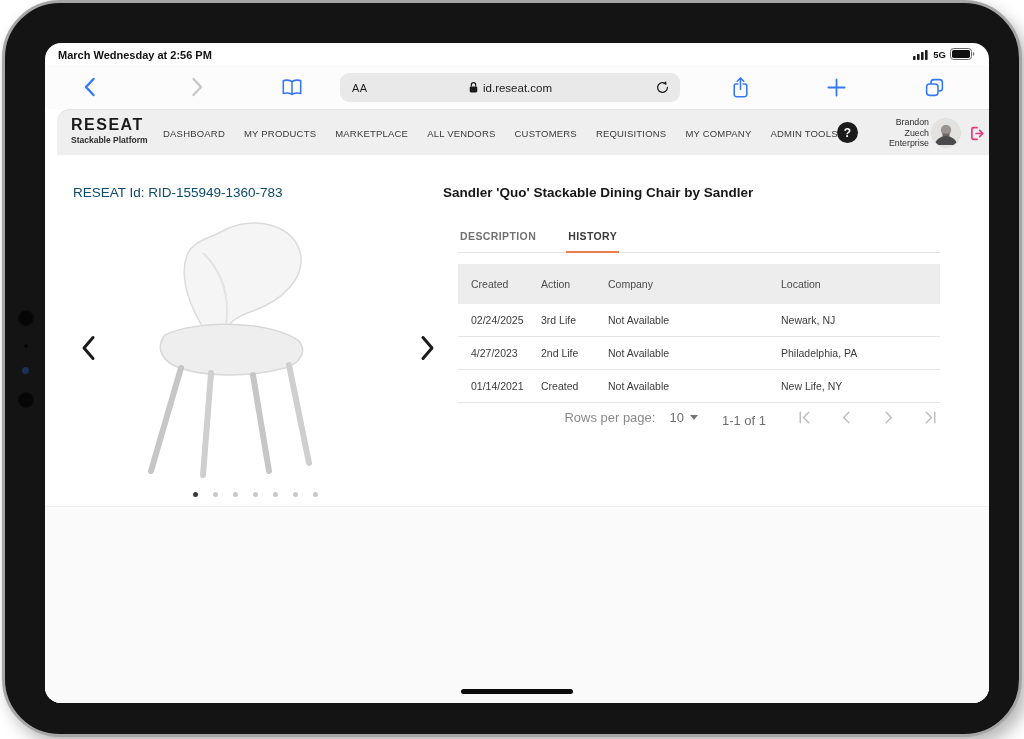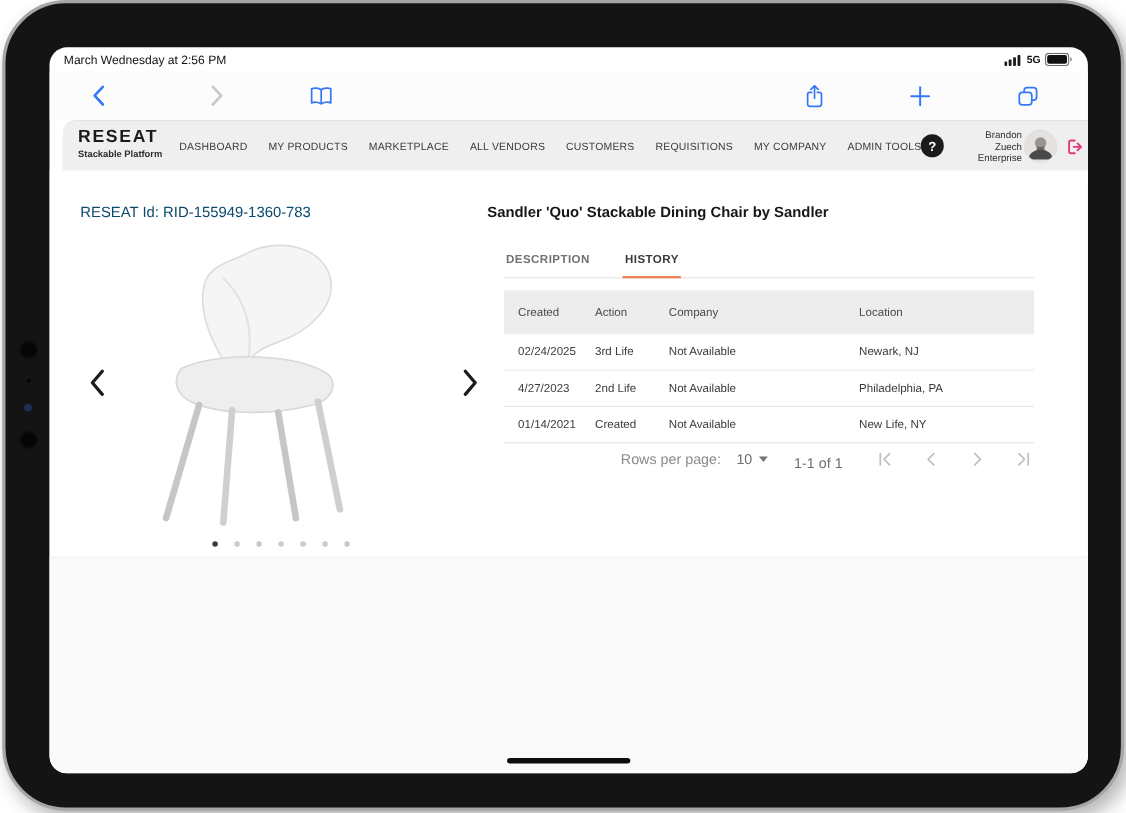--- a/index.html
+++ b/index.html
@@ -15,21 +15,21 @@
   .cam-dot  { left:19px; top:341px; width:4px;  height:4px; }
   .cam-blue { left:17px; top:364px; width:7px;  height:7px; background:#1d2f55; }
   .cam-big2 { left:12px; top:388px; width:18px; height:18px; box-shadow:inset 0 0 3px #2a2a2a; }
 
   
   .screen { position:absolute; left:40px; top:40px; width:944px; height:660px;
     background:#fff; border-radius:16px; overflow:hidden; }
 
   
   .statusbar { position:absolute; left:0; top:0; width:100%; height:22px; }
-  .status-time { position:absolute; left:13px; top:6px; font-size:11px; font-weight:normal; color:#111; }
+  .status-time { position:absolute; left:13px; top:6px; font-size:11px; font-weight:bold; color:#111; }
   .status-right { position:absolute; right:14px; top:5px; display:flex; align-items:center; gap:4px;text-align:right; }
   .net-label { font-size:9.5px; font-weight:bold; color:#111; }
 
   
   .chrome { position:absolute; left:0; top:22px; width:100%; height:44px; background:#fcfcfc; }
   .chrome-btn { position:absolute; top:8px; width:28px; height:28px; display:flex; align-items:center; justify-content:center; cursor:pointer; }
   .btn-back    { left:30px; }
   .btn-forward { left:138px; }
   .btn-book    { left:233px; }
   .btn-share   { left:681px; }
@@ -137,20 +137,36 @@
               <path d="M2.5 2 L10 10 L2.5 18" fill="none" stroke="#c8c8ca" stroke-width="2.4" stroke-linecap="round" stroke-linejoin="round"></path>
             </svg>
         </div>
         <div class="chrome-btn btn-book">
           <svg width="22" height="19" viewBox="0 0 24 20">
             <path d="M12 3.5 C9.5 1.6 4.5 1.6 2.5 2.6 V16.6 C4.5 15.6 9.5 15.6 12 17.5 C14.5 15.6 19.5 15.6 21.5 16.6 V2.6 C19.5 1.6 14.5 1.6 12 3.5 Z" fill="none" stroke="#3478F6" stroke-width="1.7" stroke-linejoin="round"></path>
             <path d="M12 3.5 V17.5" stroke="#3478F6" stroke-width="1.7"></path>
           </svg>
         </div>
 
+        <div class="urlbar">
+          <span class="url-aa">AA</span>
+          <span class="url-center">
+            <svg width="11" height="13" viewBox="0 0 20 24">
+              <rect x="3" y="10" width="14" height="11" rx="2.5" fill="#1c1c1e"></rect>
+              <path d="M6 10 V7 a4 4 0 0 1 8 0 V10" fill="none" stroke="#1c1c1e" stroke-width="2.2"></path>
+            </svg>
+            <span class="url-text">id.reseat.com</span>
+          </span>
+          <span class="url-reload">
+            <svg width="15" height="15" viewBox="0 0 20 20">
+              <path d="M16.5 10 a6.5 6.5 0 1 1 -2 -4.7" fill="none" stroke="#1c1c1e" stroke-width="1.7" stroke-linecap="round"></path>
+              <path d="M14.9 1.2 L15.1 5.8 L10.6 5.2 Z" fill="#1c1c1e"></path>
+            </svg>
+          </span>
+        </div>
 
         <div class="chrome-btn btn-share">
           <svg width="19" height="23" viewBox="0 0 22 26">
             <path d="M8 9 H6 a2.3 2.3 0 0 0 -2.3 2.3 v10 a2.3 2.3 0 0 0 2.3 2.3 h10 a2.3 2.3 0 0 0 2.3 -2.3 v-10 a2.3 2.3 0 0 0 -2.3 -2.3 h-2" fill="none" stroke="#3478F6" stroke-width="1.8" stroke-linecap="round"></path>
             <path d="M11 2.2 V15" stroke="#3478F6" stroke-width="1.8" stroke-linecap="round"></path>
             <path d="M7.2 5.8 L11 2 L14.8 5.8" fill="none" stroke="#3478F6" stroke-width="1.8" stroke-linecap="round" stroke-linejoin="round"></path>
           </svg>
         </div>
         <div class="chrome-btn btn-newtab">
           <svg width="19" height="19" viewBox="0 0 20 20">

